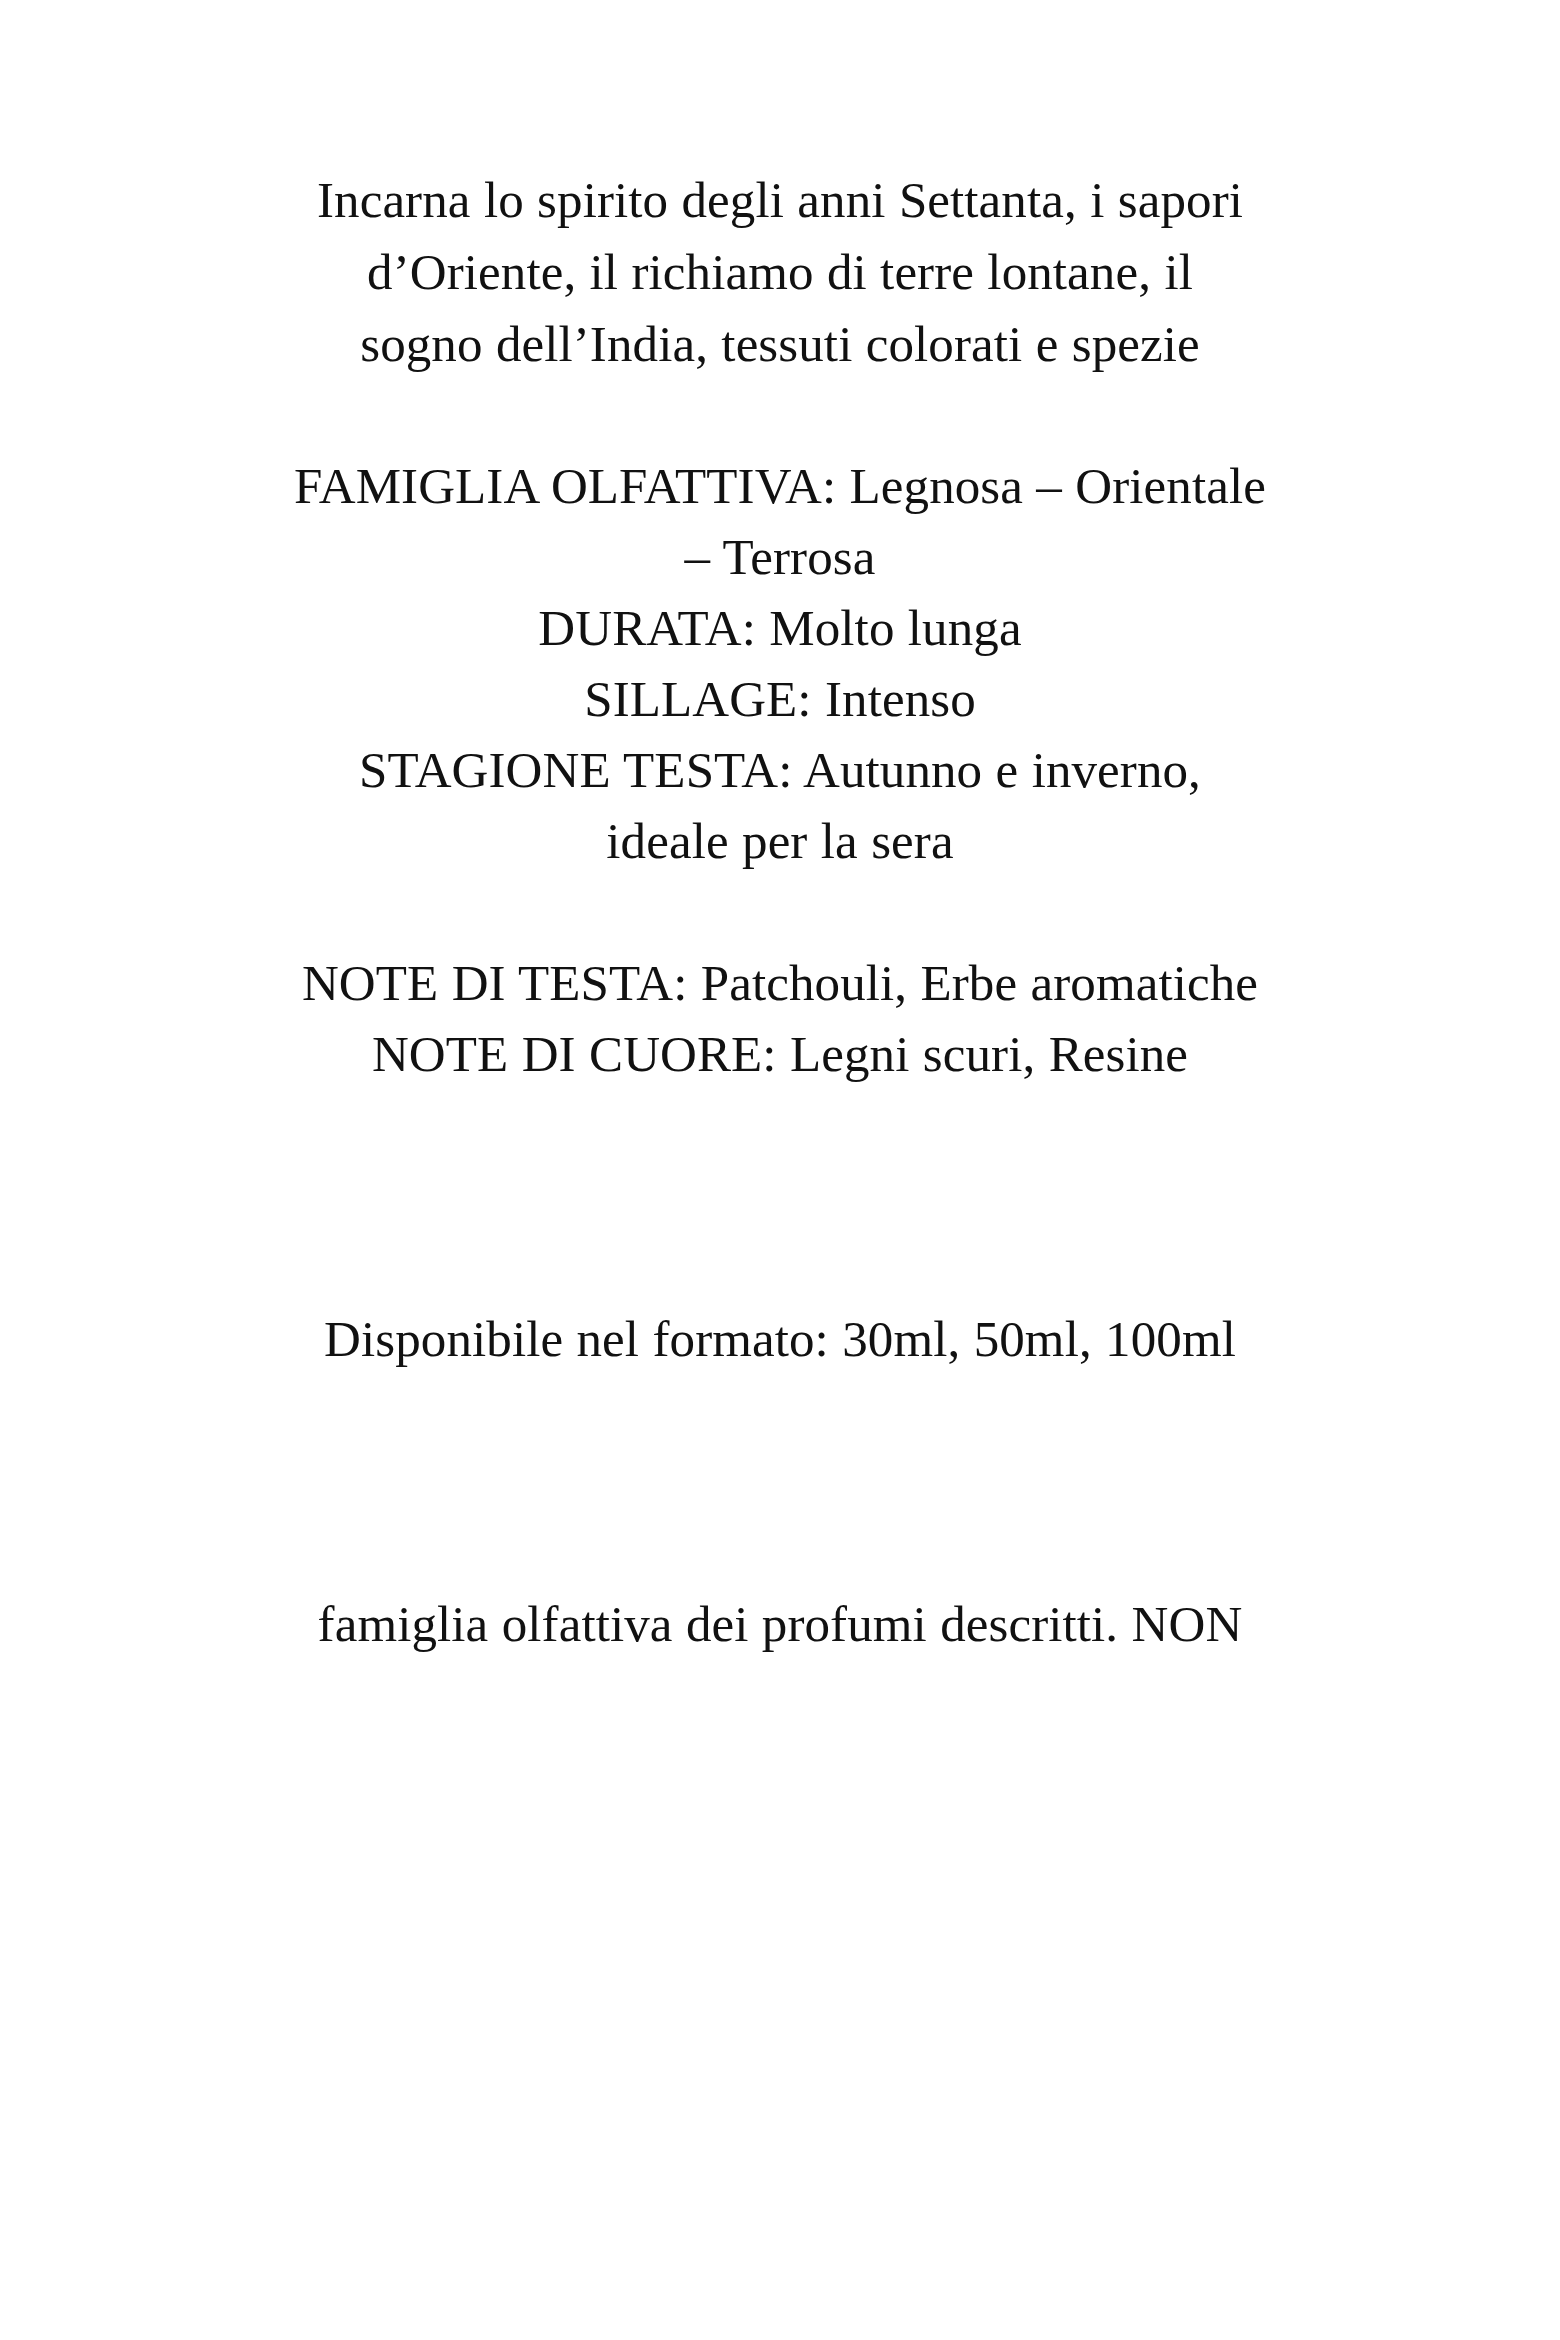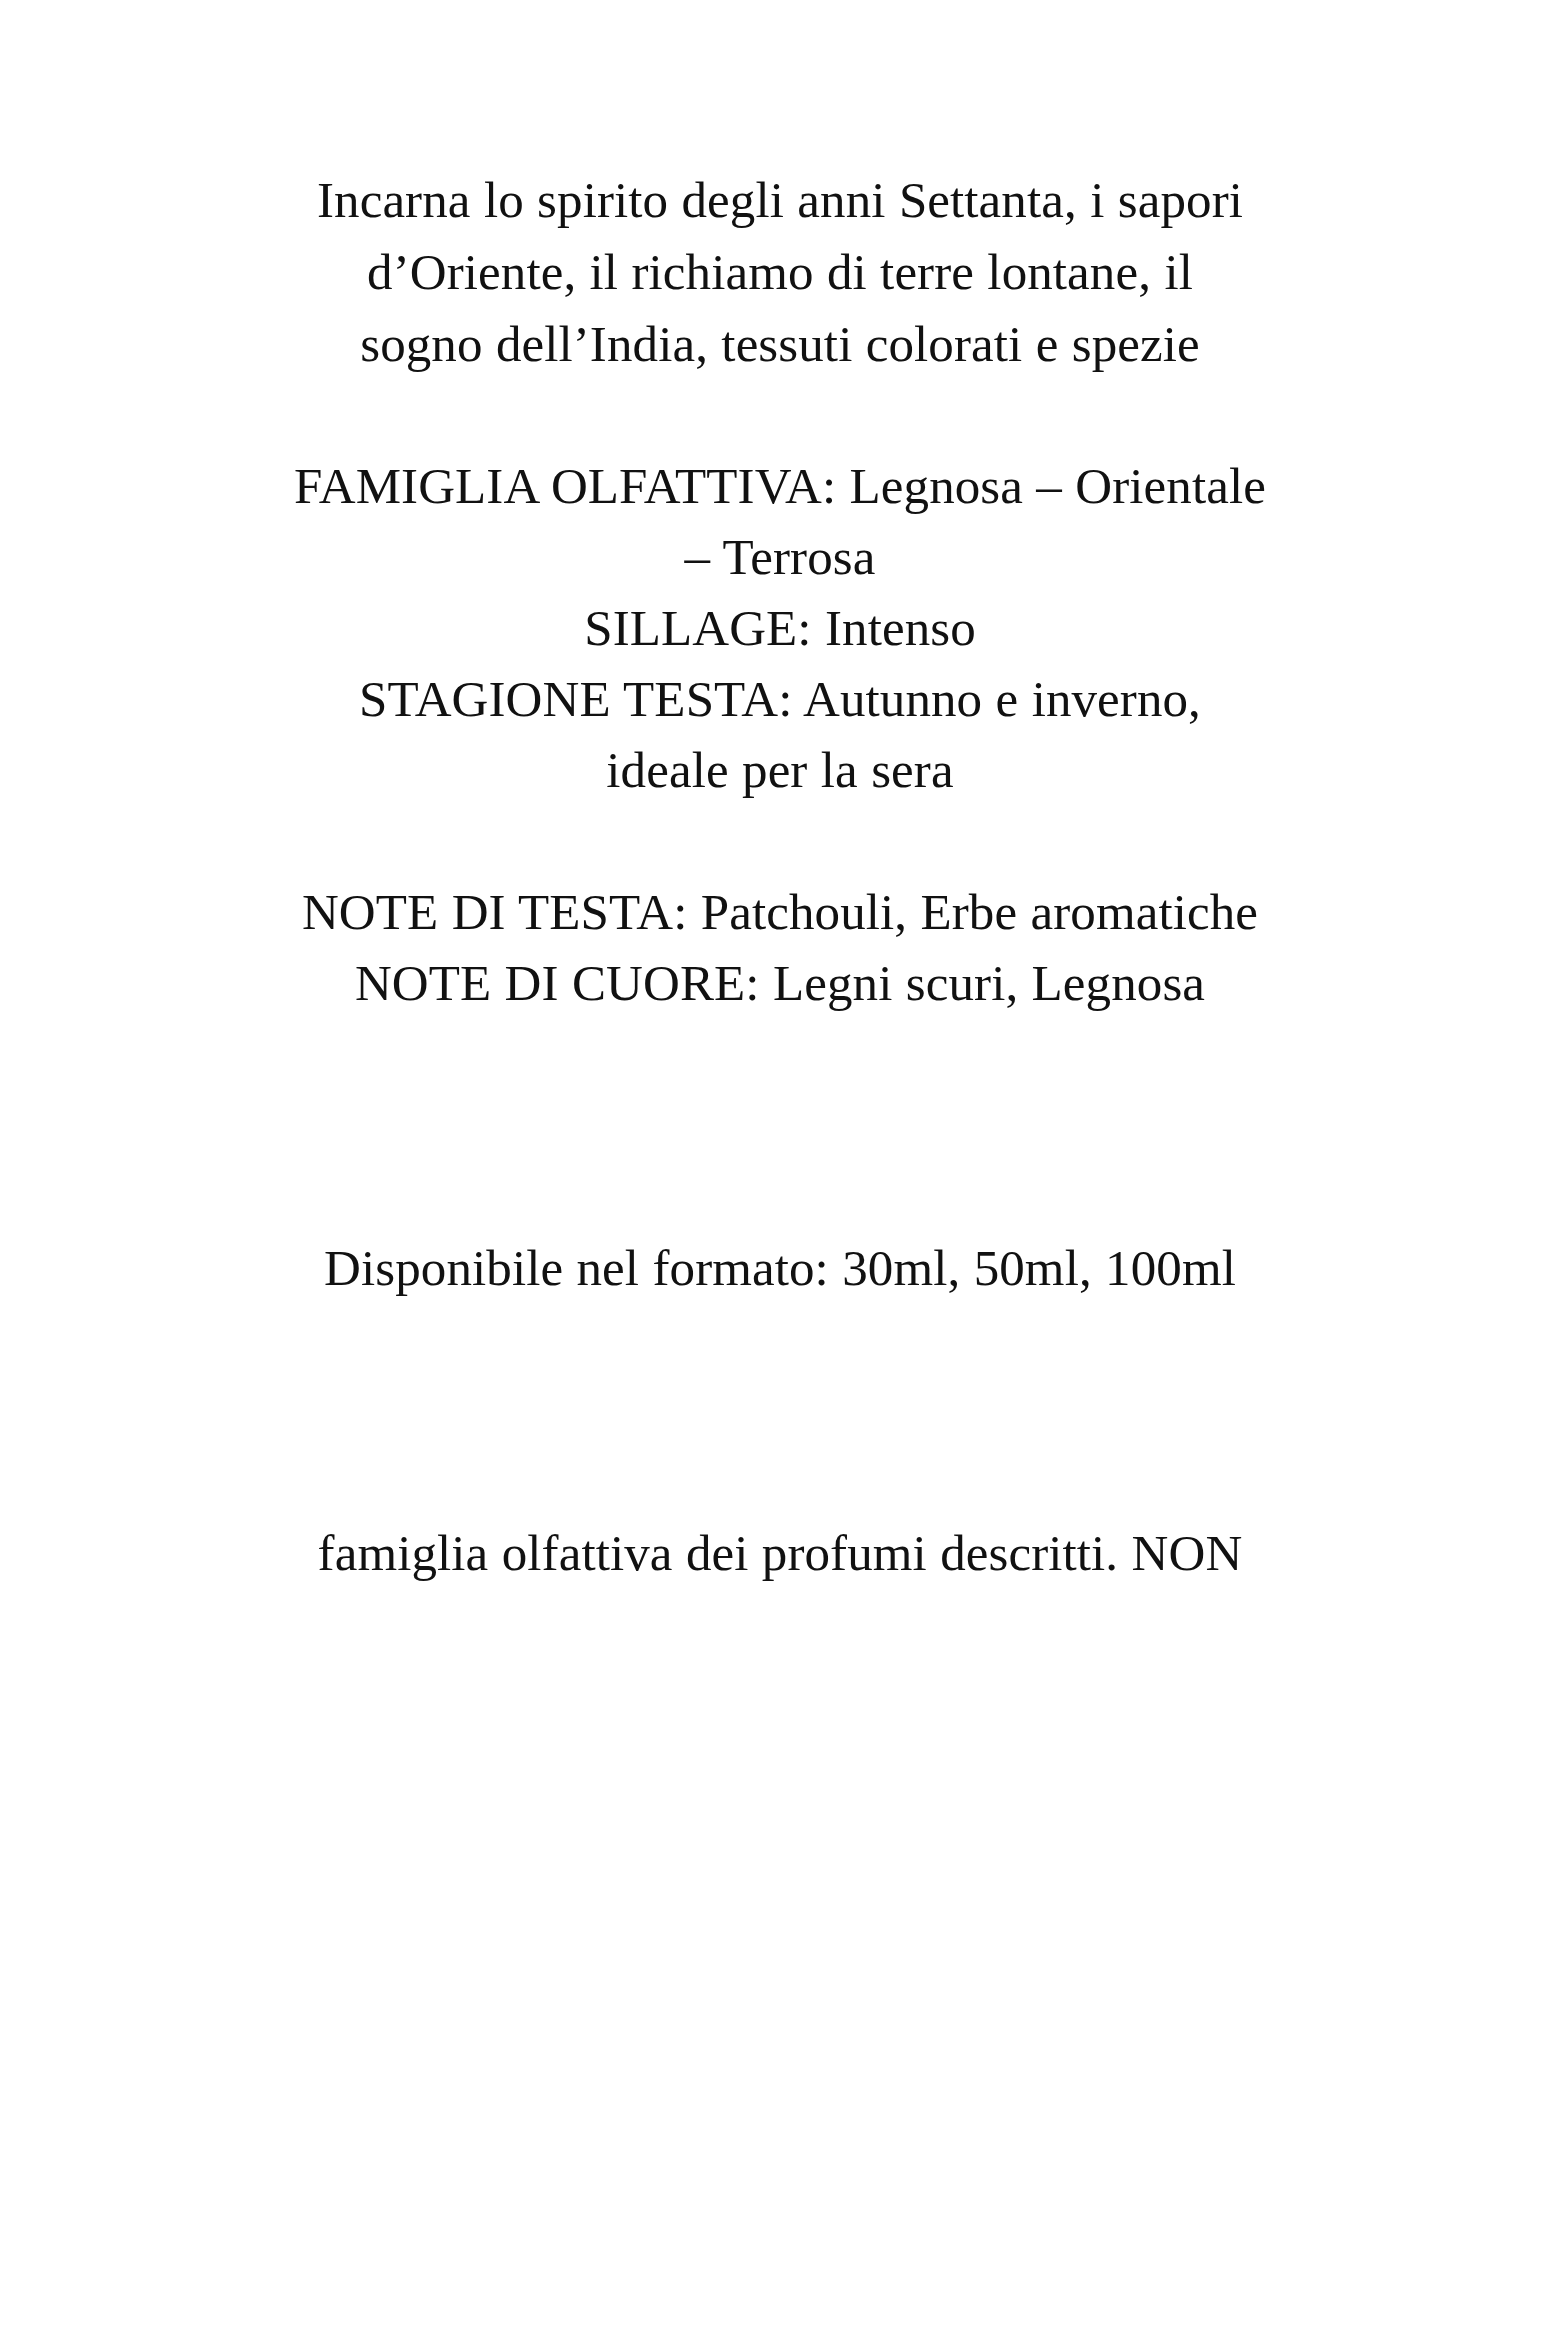--- a/index.html
+++ b/index.html
@@ -61,30 +61,31 @@
       <span class="line">Incarna lo spirito degli anni Settanta, i sapori</span>
       <span class="line">d’Oriente, il richiamo di terre lontane, il</span>
       <span class="line">sogno dell’India, tessuti colorati e spezie</span>
     </div>
 
     <div class="gap-1"></div>
 
     <div class="block block-profile">
       <span class="line">FAMIGLIA OLFATTIVA: Legnosa – Orientale</span>
       <span class="line">– Terrosa</span>
+      <span class="line">DURATA: Molto lunga</span>
       <span class="line">SILLAGE: Intenso</span>
       <span class="line">STAGIONE TESTA: Autunno e inverno,</span>
       <span class="line">ideale per la sera</span>
     </div>
 
     <div class="gap-1"></div>
 
     <div class="block block-notes">
       <span class="line">NOTE DI TESTA: Patchouli, Erbe aromatiche</span>
-      <span class="line">NOTE DI CUORE: Legni scuri, Legnosa</span>
+      <span class="line">NOTE DI CUORE: Legni scuri, Resine</span>
     </div>
 
     <div class="gap-3"></div>
 
     <div class="block block-sizes">
       <span class="line">Disponibile nel formato: 30ml, 50ml, 100ml</span>
     </div>
 
     <div class="gap-3"></div>
 

